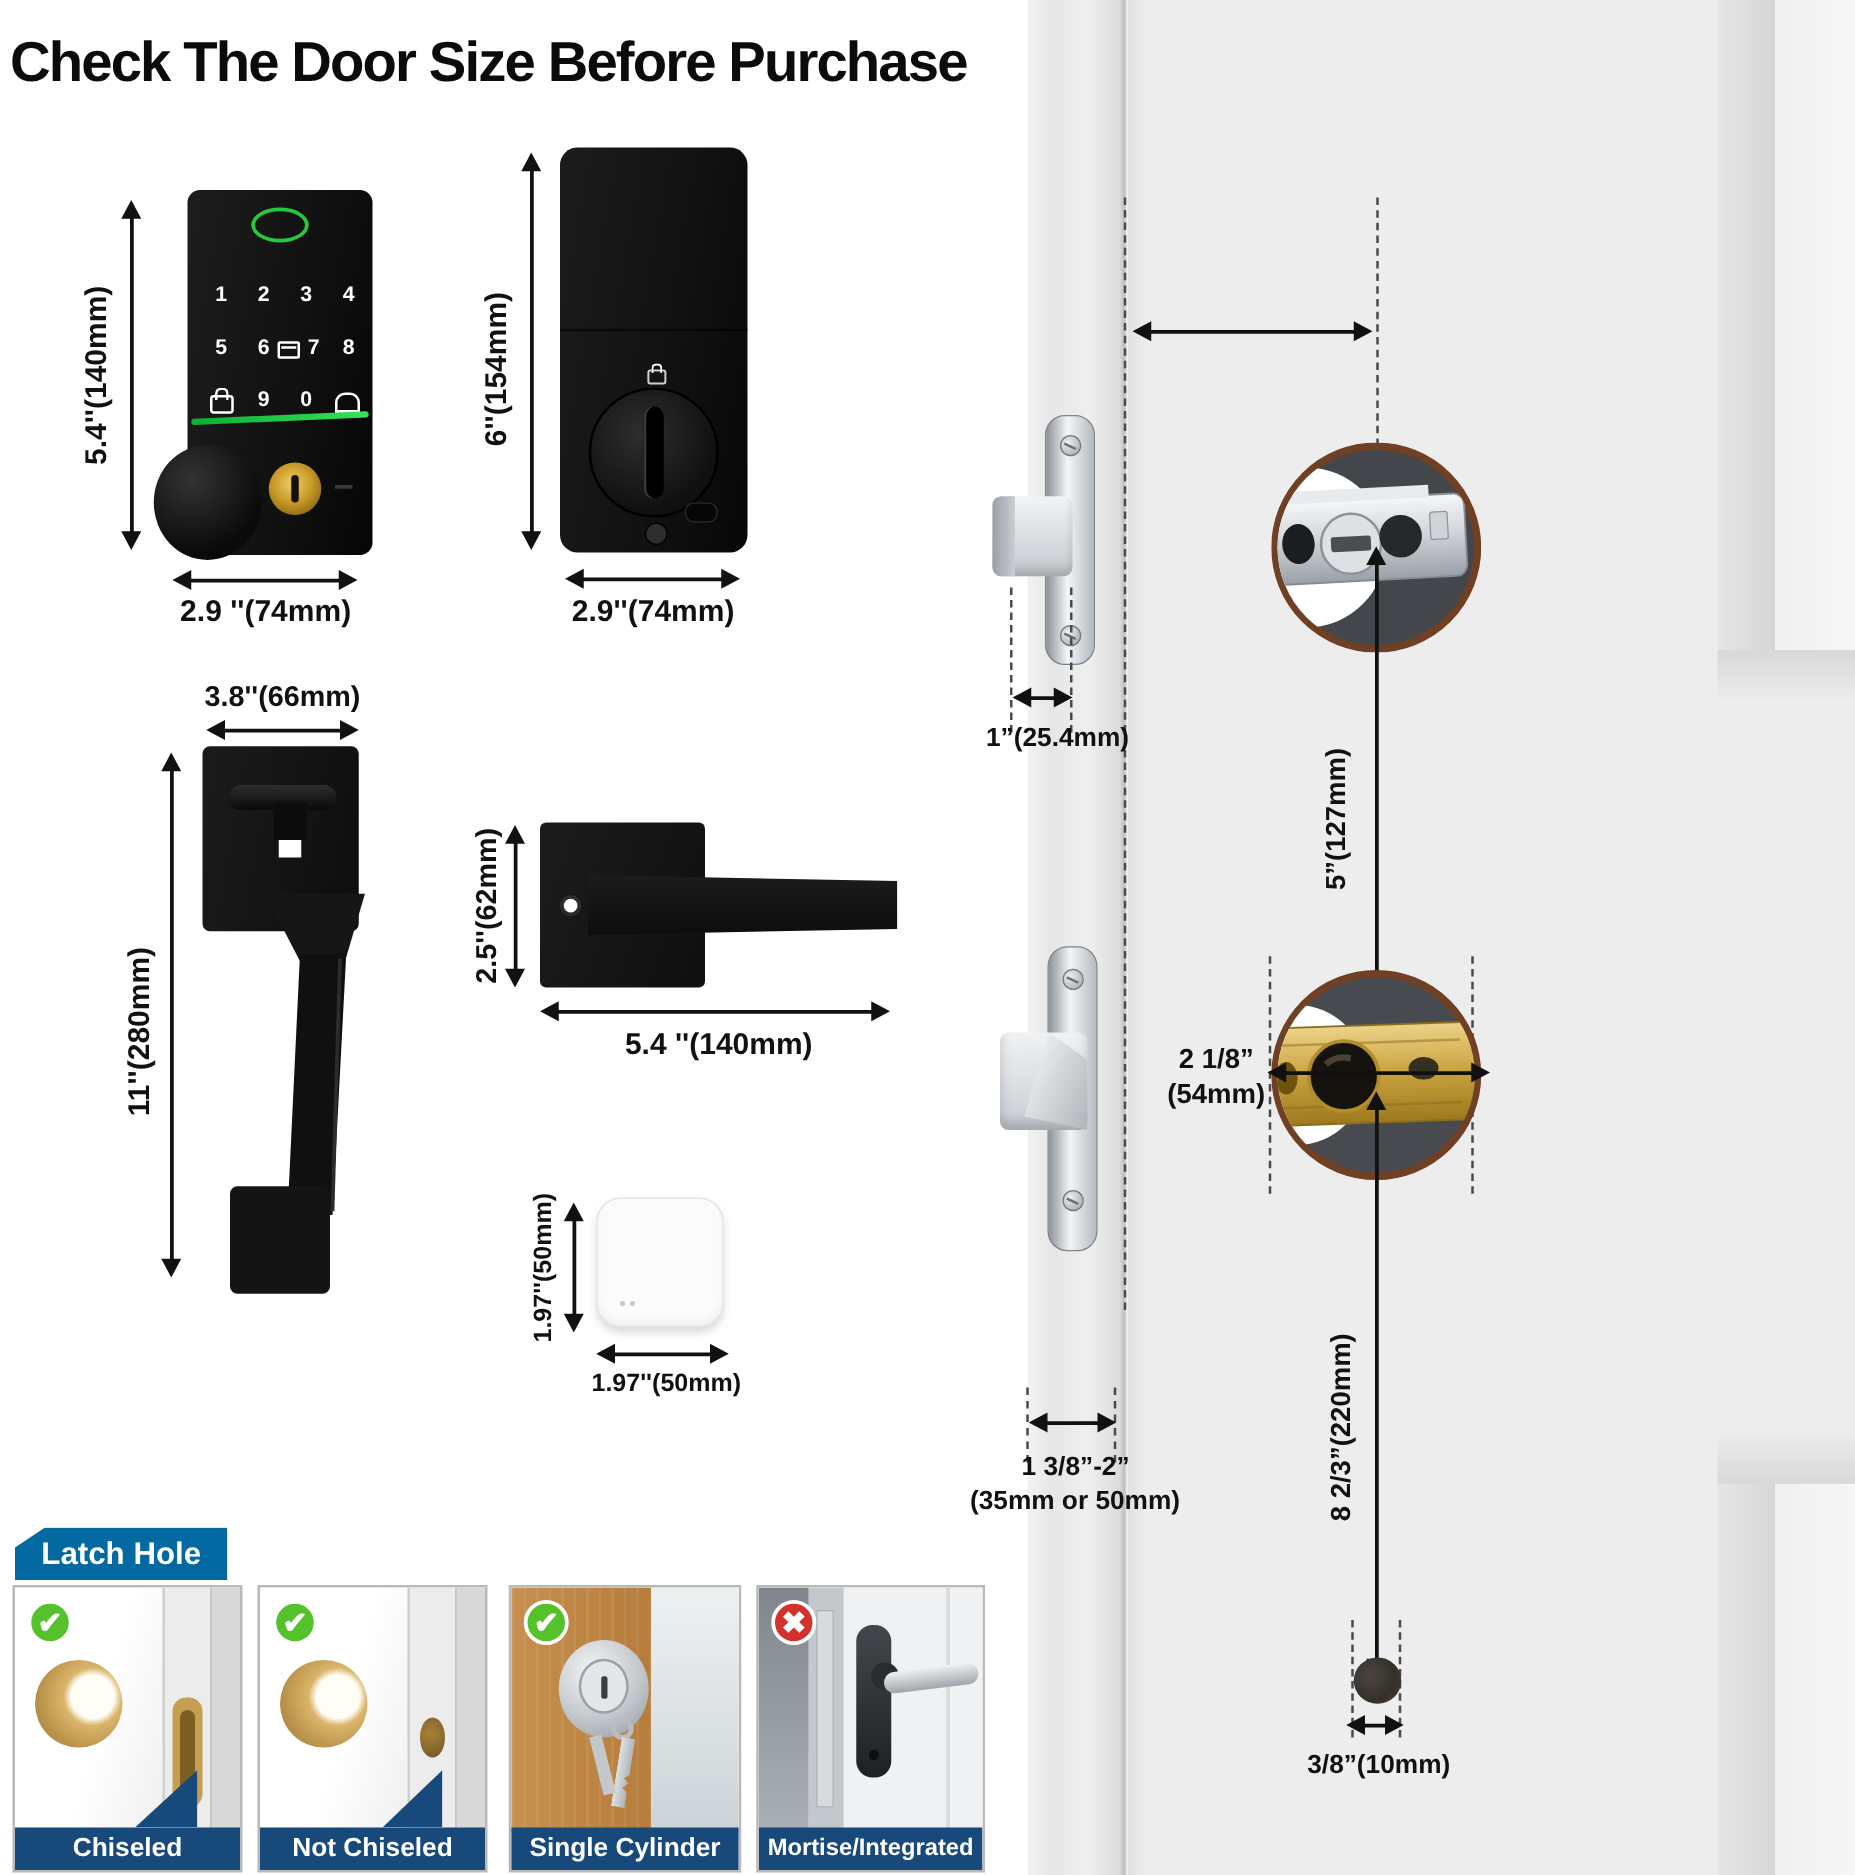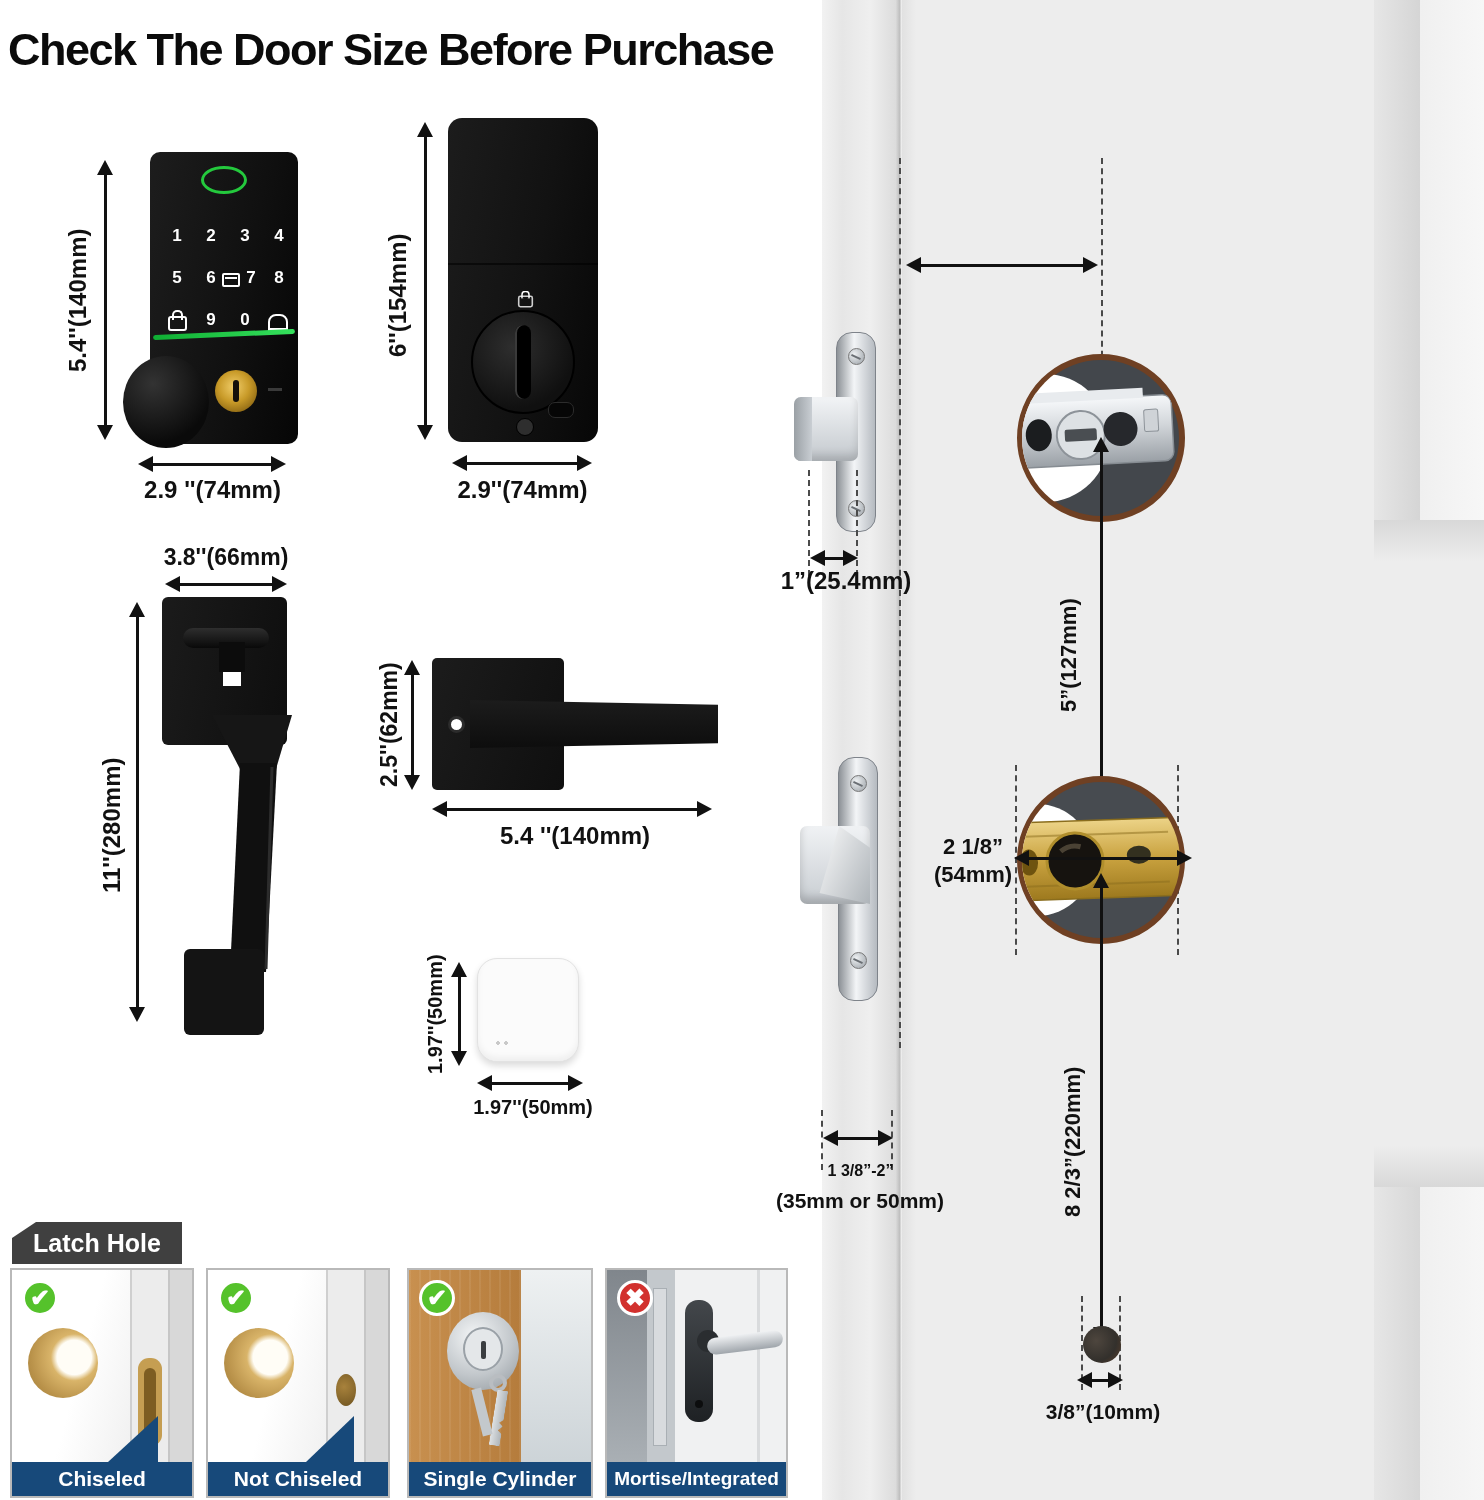--- a/index.html
+++ b/index.html
@@ -25,21 +25,21 @@
   
   .k-digit{position:absolute;width:22px;text-align:center;color:#fff;font-weight:bold;font-size:17px;}
   .k-lock{position:absolute;width:15px;height:11px;border:2px solid #fff;border-radius:3px;}
   .k-lock::before{content:"";position:absolute;left:2px;top:-8px;width:7px;height:8px;
                   border:2px solid #fff;border-bottom:none;border-radius:5px 5px 0 0;}
   .k-bell{position:absolute;width:16px;height:12px;border:2px solid #fff;border-bottom:3px solid #fff;
           border-radius:8px 8px 0 0;}
   .k-card{position:absolute;width:14px;height:10px;border:2px solid #fff;border-radius:2px;}
   .k-card::before{content:"";position:absolute;left:1px;top:2px;right:1px;height:2px;background:#fff;}
   
-  .flag{position:absolute;height:42px;background:#404040;color:#fff;font-weight:bold;font-size:25px;
+  .flag{position:absolute;height:42px;background:#0369a1;color:#fff;font-weight:bold;font-size:25px;
         line-height:42px;text-align:center;clip-path:polygon(0 16px,24px 0,100% 0,100% 100%,0 100%);}
   .panel{position:absolute;width:184px;height:230px;background:#fff;border:2px solid #b9b9b9;box-sizing:border-box;overflow:hidden;}
   .band{position:absolute;left:0;right:0;bottom:0;height:34px;background:#17497a;
         display:flex;align-items:center;justify-content:center;}
   .band span{color:#fff;font-weight:bold;font-size:21px;white-space:nowrap;}
   .badge{position:absolute;left:10px;top:10px;width:36px;height:36px;border-radius:50%;
          border:3px solid #fff;display:flex;align-items:center;justify-content:center;
          color:#fff;font-size:24px;font-weight:bold;z-index:5;box-sizing:border-box;}
   .badge.ok{background:#55c22b;}
   .badge.no{background:#d2312e;}
@@ -158,21 +158,21 @@
 
   <div class="faceplate" style="left:836px;top:332px;height:200px;"></div>
   <div class="screw" style="left:848px;top:348px;"></div>
   <div class="screw" style="left:848px;top:500px;"></div>
   <div class="abs" style="left:794px;top:397px;width:64px;height:64px;border-radius:7px;background:linear-gradient(180deg,#f2f4f6,#c3c8cd);box-shadow:inset 0 -6px 8px rgba(0,0,0,.15);">
     <div class="abs" style="left:0;top:0;width:18px;height:64px;border-radius:7px 0 0 7px;background:linear-gradient(90deg,#9aa0a5,#c9ced3);"></div>
   </div>
   <div class="dash-v" style="left:808px;top:470px;height:116px;"></div>
   <div class="dash-v" style="left:856px;top:470px;height:116px;"></div>
   <div class="ah" style="left:824px;top:557px;width:20px;"></div>
-  <div class="hdim" style="left:776px;top:567px;width:140px;font-size:24px;">1”(25.4mm)</div>
+  <div class="hdim" style="left:776px;top:579px;width:140px;font-size:21px;">1”(25.4mm)</div>
 
   <svg class="abs" style="left:1017px;top:354px;" width="168" height="168" viewBox="0 0 168 168">
     <defs>
       <clipPath id="tc">
           <circle cx="84" cy="84" r="79"></circle>
         </clipPath>
       <linearGradient id="chromeGrad" x1="0" y1="0" x2="0" y2="1">
         <stop offset="0" stop-color="#f6f8fa"></stop>
           <stop offset="0.45" stop-color="#d2d6da"></stop>
           <stop offset="1" stop-color="#9aa0a6"></stop>
@@ -232,21 +232,21 @@
   <div class="faceplate" style="left:838px;top:757px;height:244px;"></div>
   <div class="screw" style="left:850px;top:775px;"></div>
   <div class="screw" style="left:850px;top:952px;"></div>
   <div class="abs" style="left:800px;top:826px;width:70px;height:78px;border-radius:7px;background:linear-gradient(180deg,#f0f2f4,#c8cdd2);box-shadow:inset 0 -7px 9px rgba(0,0,0,.18);">
     <div class="abs" style="left:14px;top:0;width:56px;height:78px;background:linear-gradient(115deg,#ffffff,#aeb4b9);clip-path:polygon(45% 0,100% 28%,100% 100%,10% 86%);"></div>
   </div>
 
   <div class="dash-v" style="left:821px;top:1110px;height:60px;"></div>
   <div class="dash-v" style="left:891px;top:1110px;height:60px;"></div>
   <div class="ah" style="left:837px;top:1137px;width:42px;"></div>
-  <div class="hdim" style="left:788px;top:1162px;width:145px;font-size:16px;">1 3/8”-2”</div>
+  <div class="hdim" style="left:788px;top:1162px;width:145px;font-size:21px;">1 3/8”-2”</div>
   <div class="hdim" style="left:765px;top:1189px;width:190px;font-size:21px;">(35mm or 50mm)</div>
 
   <div class="av" style="left:1100px;top:887px;height:441px;"></div>
   <div class="vdim" style="left:1060px;top:1053px;height:178px;font-size:22px;width:28px;">8 2/3”(220mm)</div>
 
   <div class="dash-v" style="left:1081px;top:1296px;height:94px;"></div>
   <div class="dash-v" style="left:1119px;top:1296px;height:94px;"></div>
   <div class="abs" style="left:1083px;top:1326px;width:38px;height:37px;border-radius:50%;background:radial-gradient(circle at 35% 40%,#4e463e,#33302c 60%,#5a3d28 100%);"></div>
   <div class="ah" style="left:1091px;top:1379px;width:18px;"></div>
   <div class="hdim" style="left:1028px;top:1400px;width:150px;font-size:21px;">3/8”(10mm)</div>

